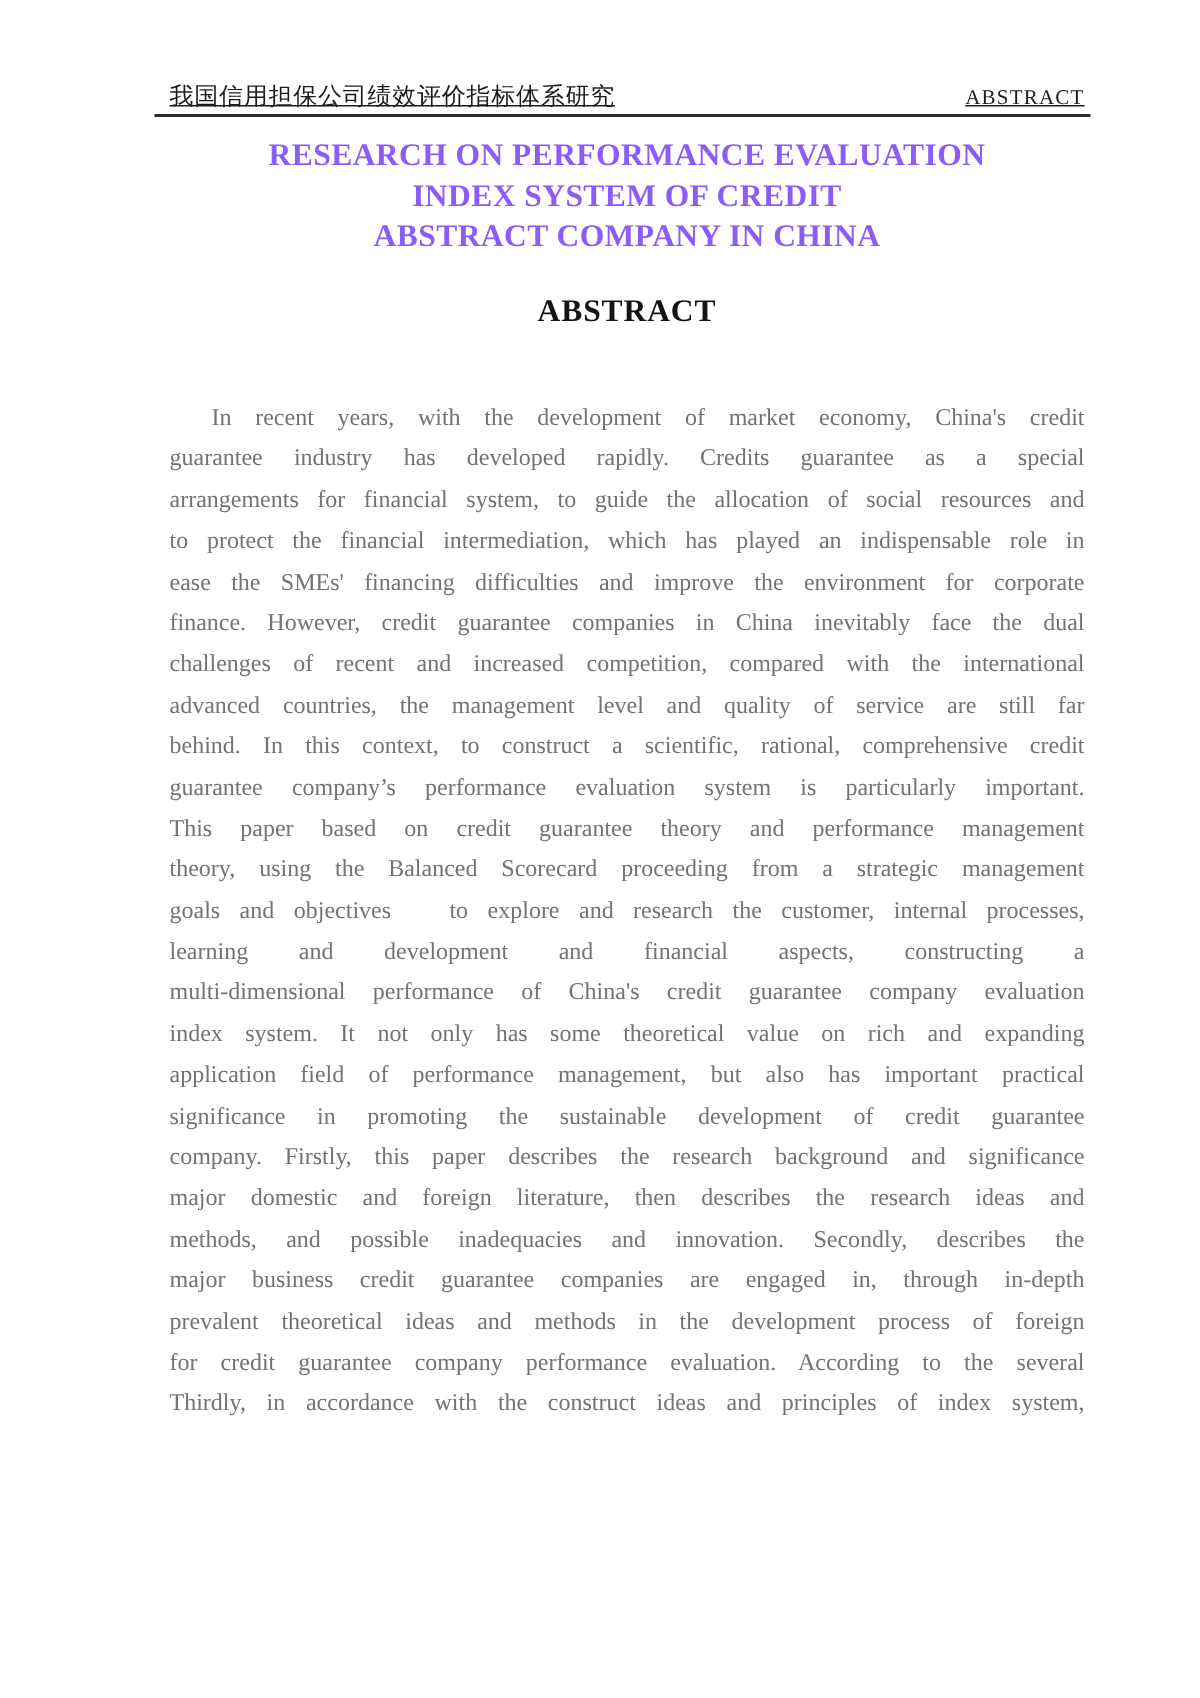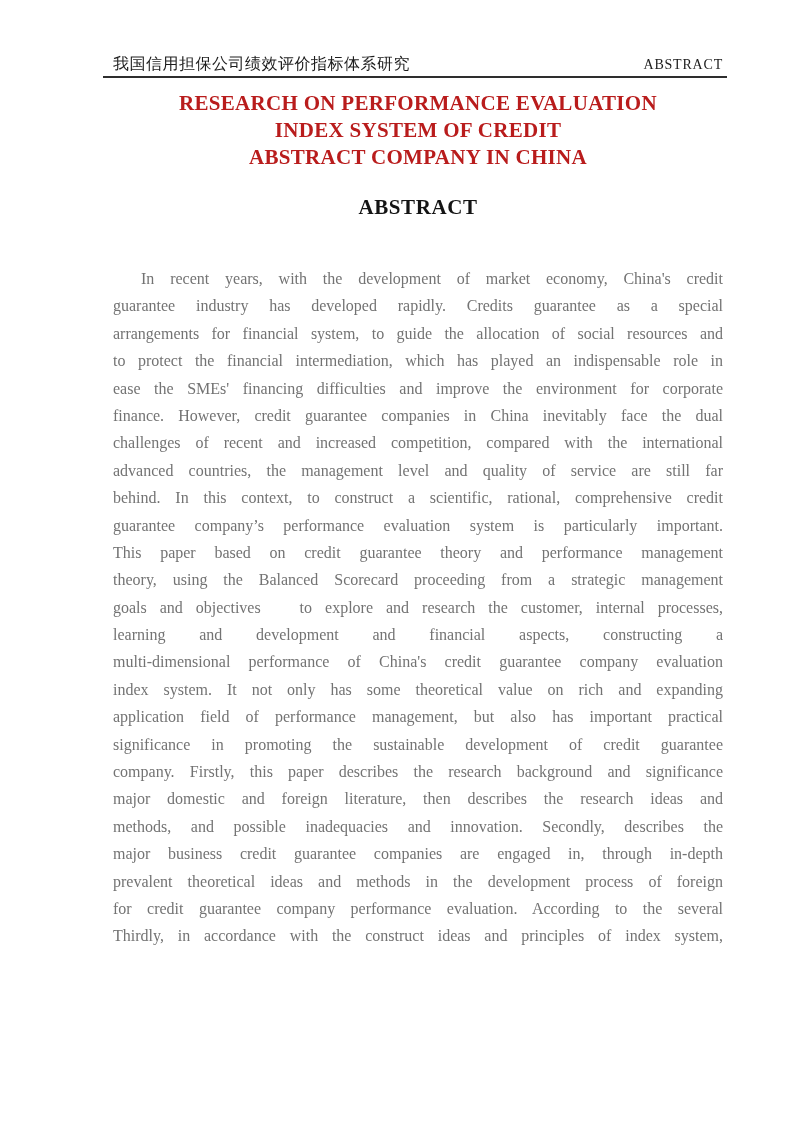--- a/index.html
+++ b/index.html
@@ -18,20 +18,21 @@
   }
   .header-row {
     position: absolute;
     left: 113px;
     width: 610px;
     top: 54px;
     height: 20px;
     display: flex;
     justify-content: space-between;
     align-items: baseline;
+    text-decoration: underline;
   }
   .header-cn {
     font-size: 16px;
     letter-spacing: 0.5px;
     white-space: nowrap;
   }
   .header-en {
     font-size: 14px;
     letter-spacing: 0.8px;
     white-space: nowrap;
@@ -47,21 +48,21 @@
   .doc-title {
     position: absolute;
     left: 113px;
     width: 610px;
     top: 90px;
     text-align: center;
     font-weight: bold;
     font-size: 21px;
     line-height: 27px;
     letter-spacing: 0.3px;
-    color: #b91c1c;
+    color: #8b5cf6;
   }
   .section-heading {
     position: absolute;
     left: 113px;
     width: 610px;
     top: 194px;
     text-align: center;
     font-weight: bold;
     font-size: 21px;
     line-height: 27px;

